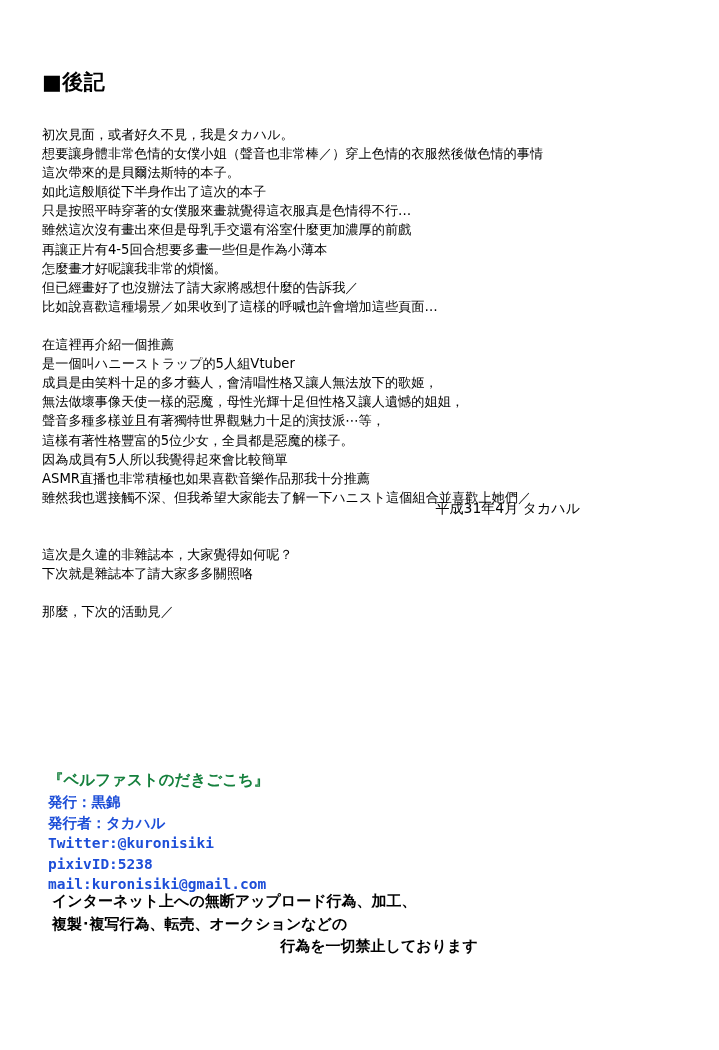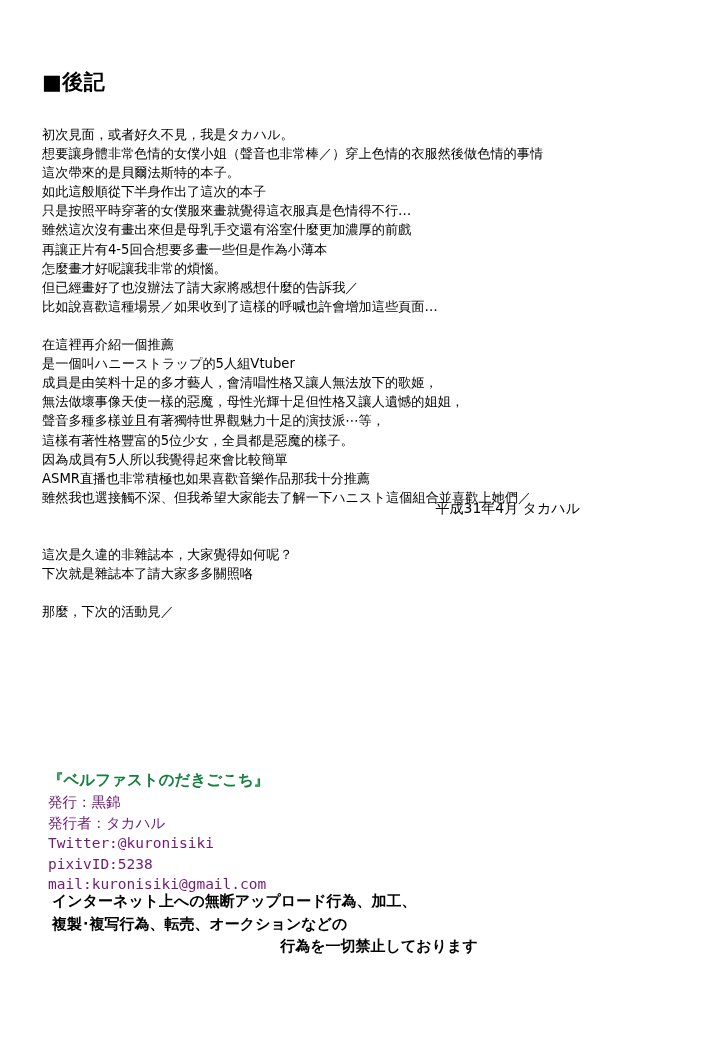--- a/index.html
+++ b/index.html
@@ -76,23 +76,23 @@
     font-size: 15.5px;
     font-weight: bold;
     line-height: 20px;
     color: #15803d;
     white-space: nowrap;
     margin-bottom: 2px;
   }
   .colophon-line {
     font-family: "DejaVu Sans Mono", monospace;
     font-size: 14.5px;
-    font-weight: normal;
+    font-weight: bold;
     line-height: 20.5px;
-    color: #701a75;
+    color: #1d4ed8;
     white-space: nowrap;
     letter-spacing: 0px;
   }
 
   
   .notice {
     position: absolute;
     left: 52px;
     top: 890px;
     width: 640px;

